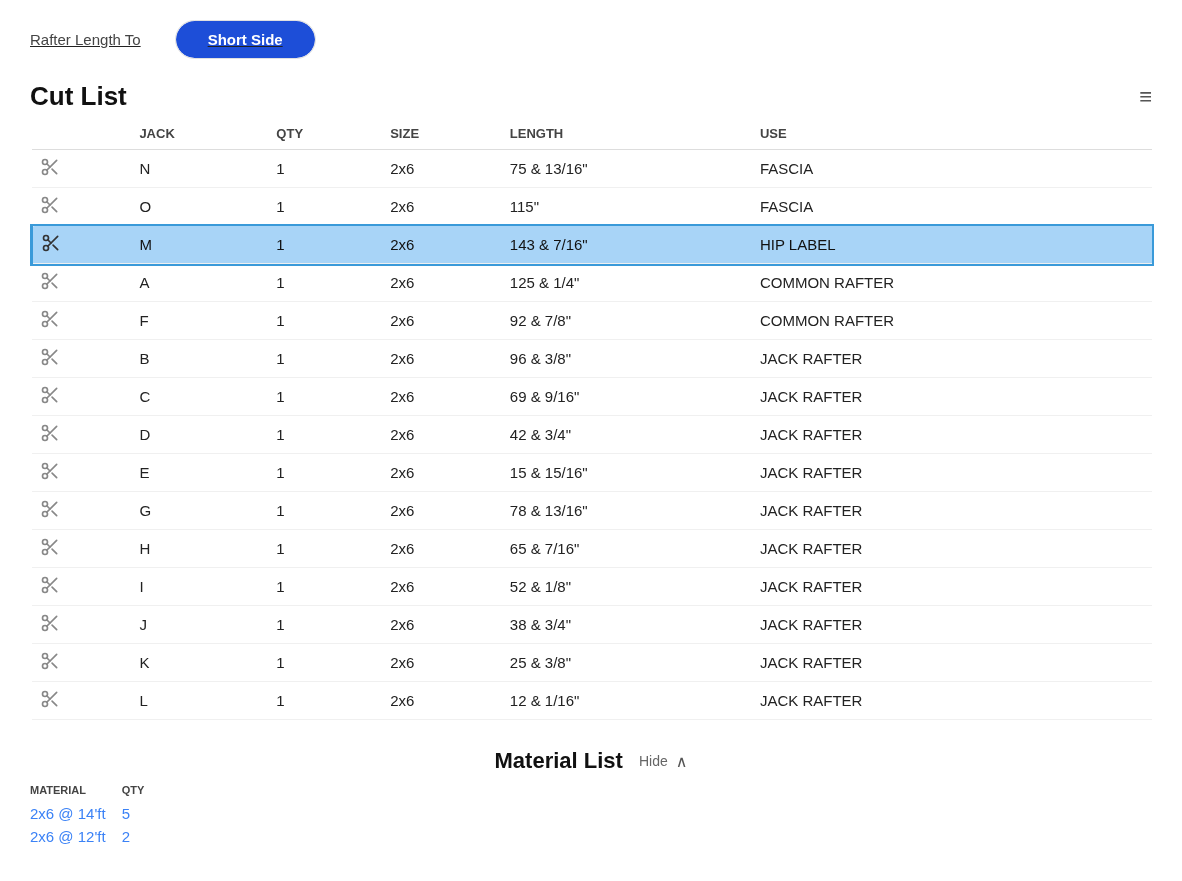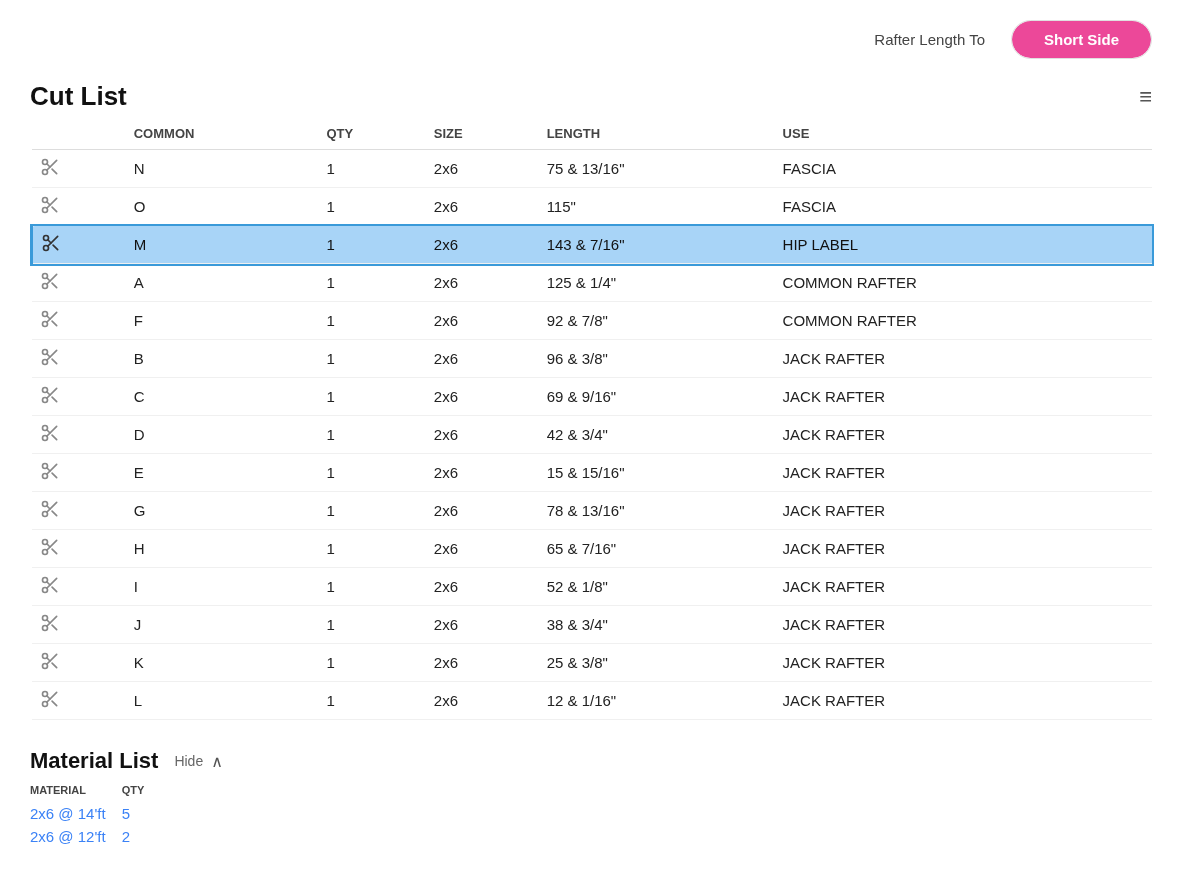--- a/index.html
+++ b/index.html
@@ -8,23 +8,24 @@
       background: #fff;
       color: #222;
       padding: 20px 30px;
       font-size: 15px;
     }
 
     
     .toggle-row {
       display: flex;
       align-items: center;
-      justify-content: flex-end;
-      gap: 8px;
+      justify-content: flex-start;
+      gap: 16px;
       margin-bottom: 22px;
+      text-decoration: underline;
     }
     .toggle-label {
       font-size: 15px;
       color: #444;
       margin-right: 18px;
     }
     .toggle-group {
       display: flex;
       border-radius: 24px;
       overflow: hidden;
@@ -35,21 +36,21 @@
       padding: 10px 32px;
       font-size: 15px;
       font-weight: 600;
       cursor: pointer;
       border: none;
       background: transparent;
       color: #555;
       transition: background 0.15s;
     }
     .toggle-btn.active {
-      background: #ec4899;
+      background: #1d4ed8;
       color: #fff;
       border-radius: 22px;
     }
 
     
     .section-header {
       display: flex;
       align-items: center;
       justify-content: space-between;
       margin-bottom: 10px;
@@ -98,20 +99,21 @@
       outline: 2px solid #3a9ad9;
     }
 
     
     .material-section {}
     .material-header {
       display: flex;
       align-items: center;
       gap: 8px;
       margin-bottom: 8px;
+      justify-content: center;
     }
     .material-title {
       font-size: 22px;
       font-weight: 700;
       color: #111;
     }
     .hide-link {
       font-size: 14px;
       color: #666;
       cursor: pointer;
@@ -151,21 +153,21 @@
 
 <div class="section-header">
   <span class="section-title">Cut List</span>
   <span class="menu-icon">≡</span>
 </div>
 
 <table class="cut-table">
   <thead>
     <tr>
       <th></th>
-      <th>COMMON</th>
+      <th>JACK</th>
       <th>QTY</th>
       <th>SIZE</th>
       <th>LENGTH</th>
       <th>USE</th>
     </tr>
   </thead>
   <tbody id="cut-list-body">
   <tr>
     <td><svg width="20" height="20" viewBox="0 0 24 24" fill="none" stroke="#888" stroke-width="2" stroke-linecap="round" stroke-linejoin="round">
             <circle cx="6" cy="6" r="3"></circle>

